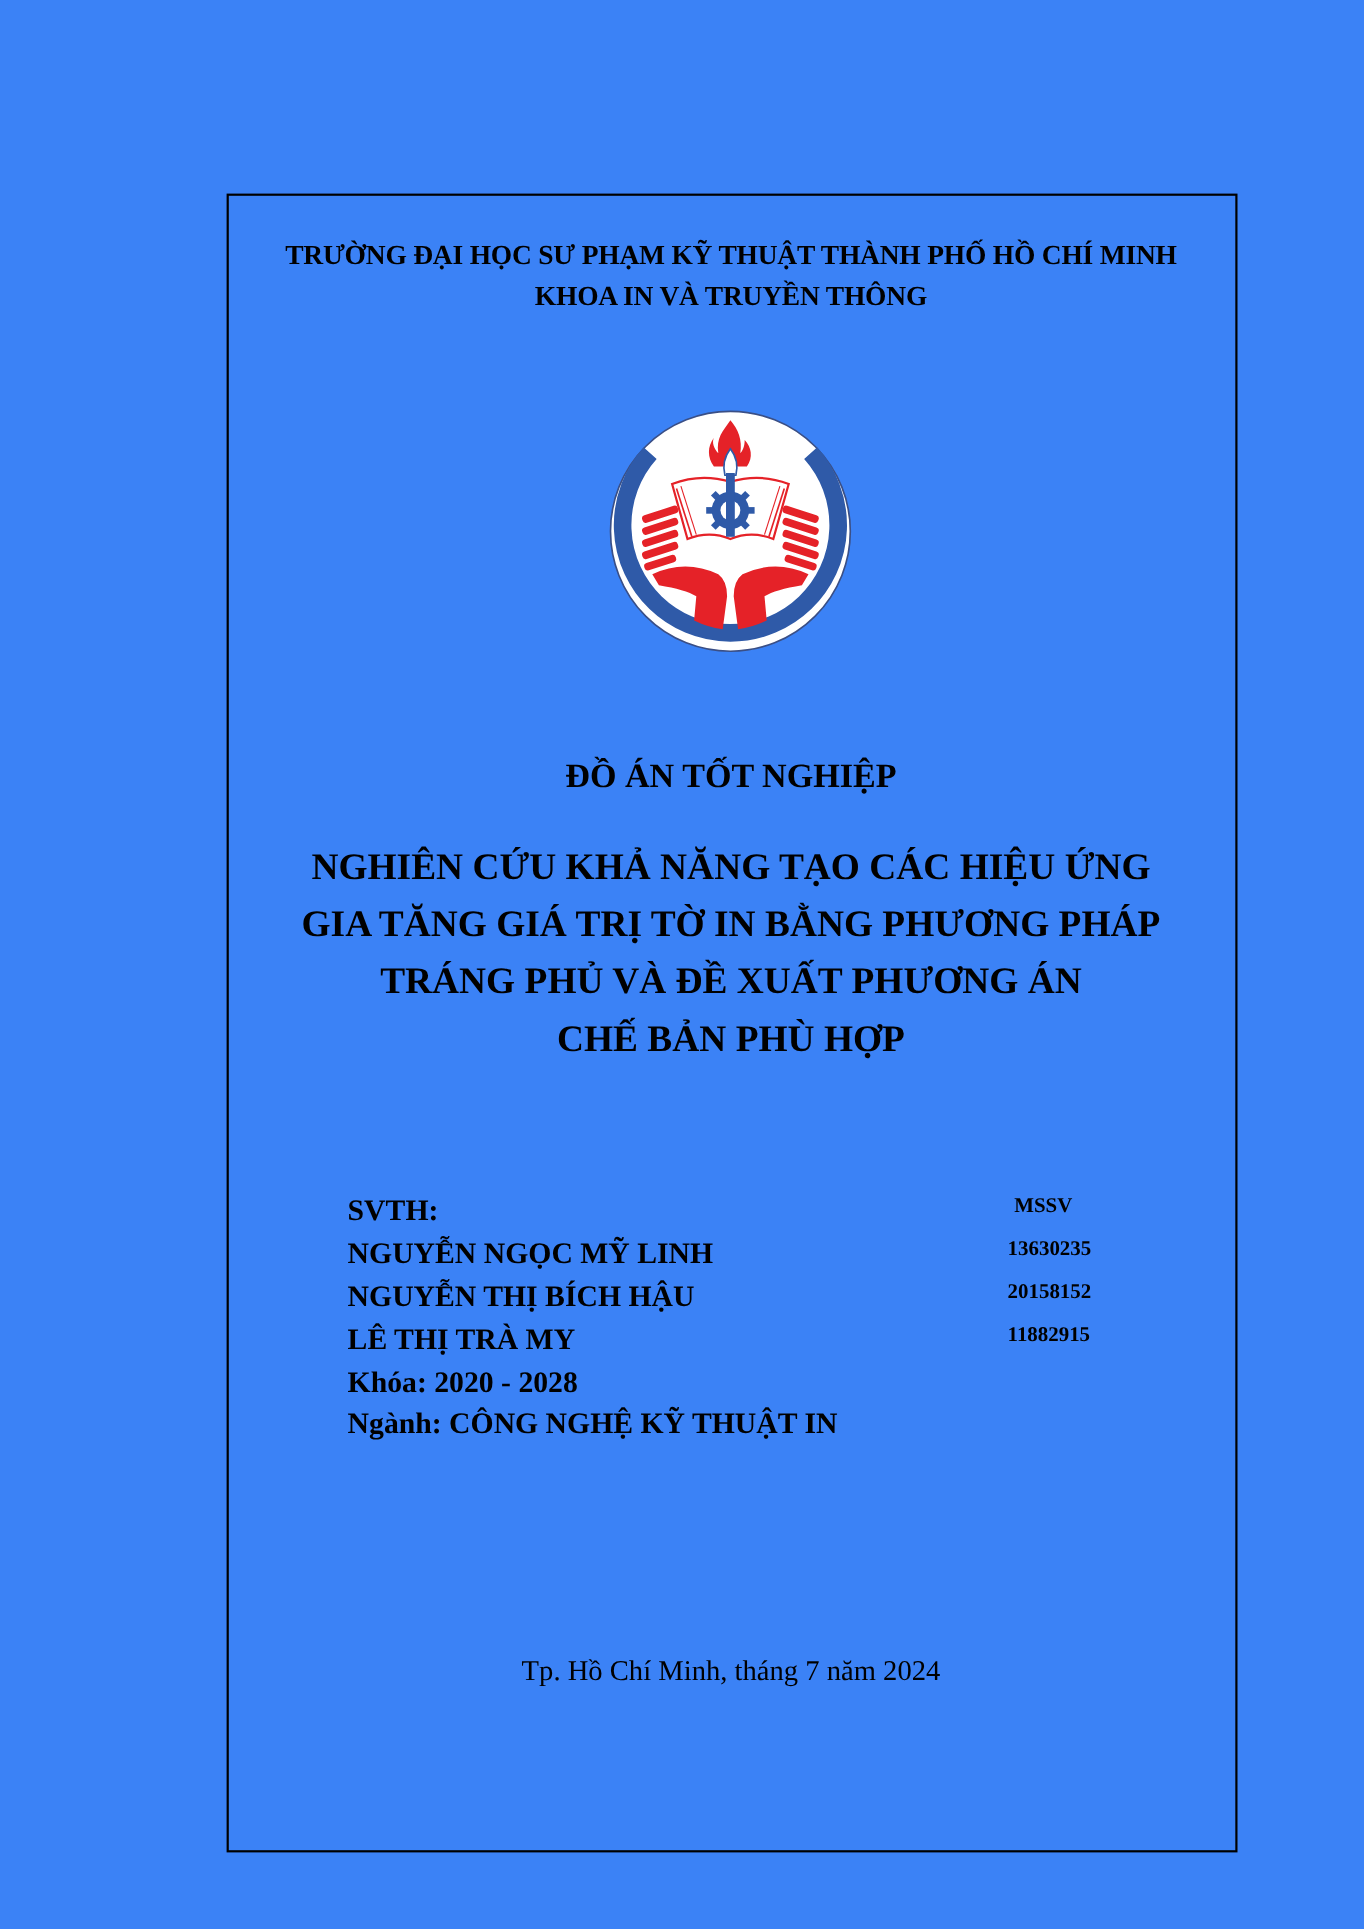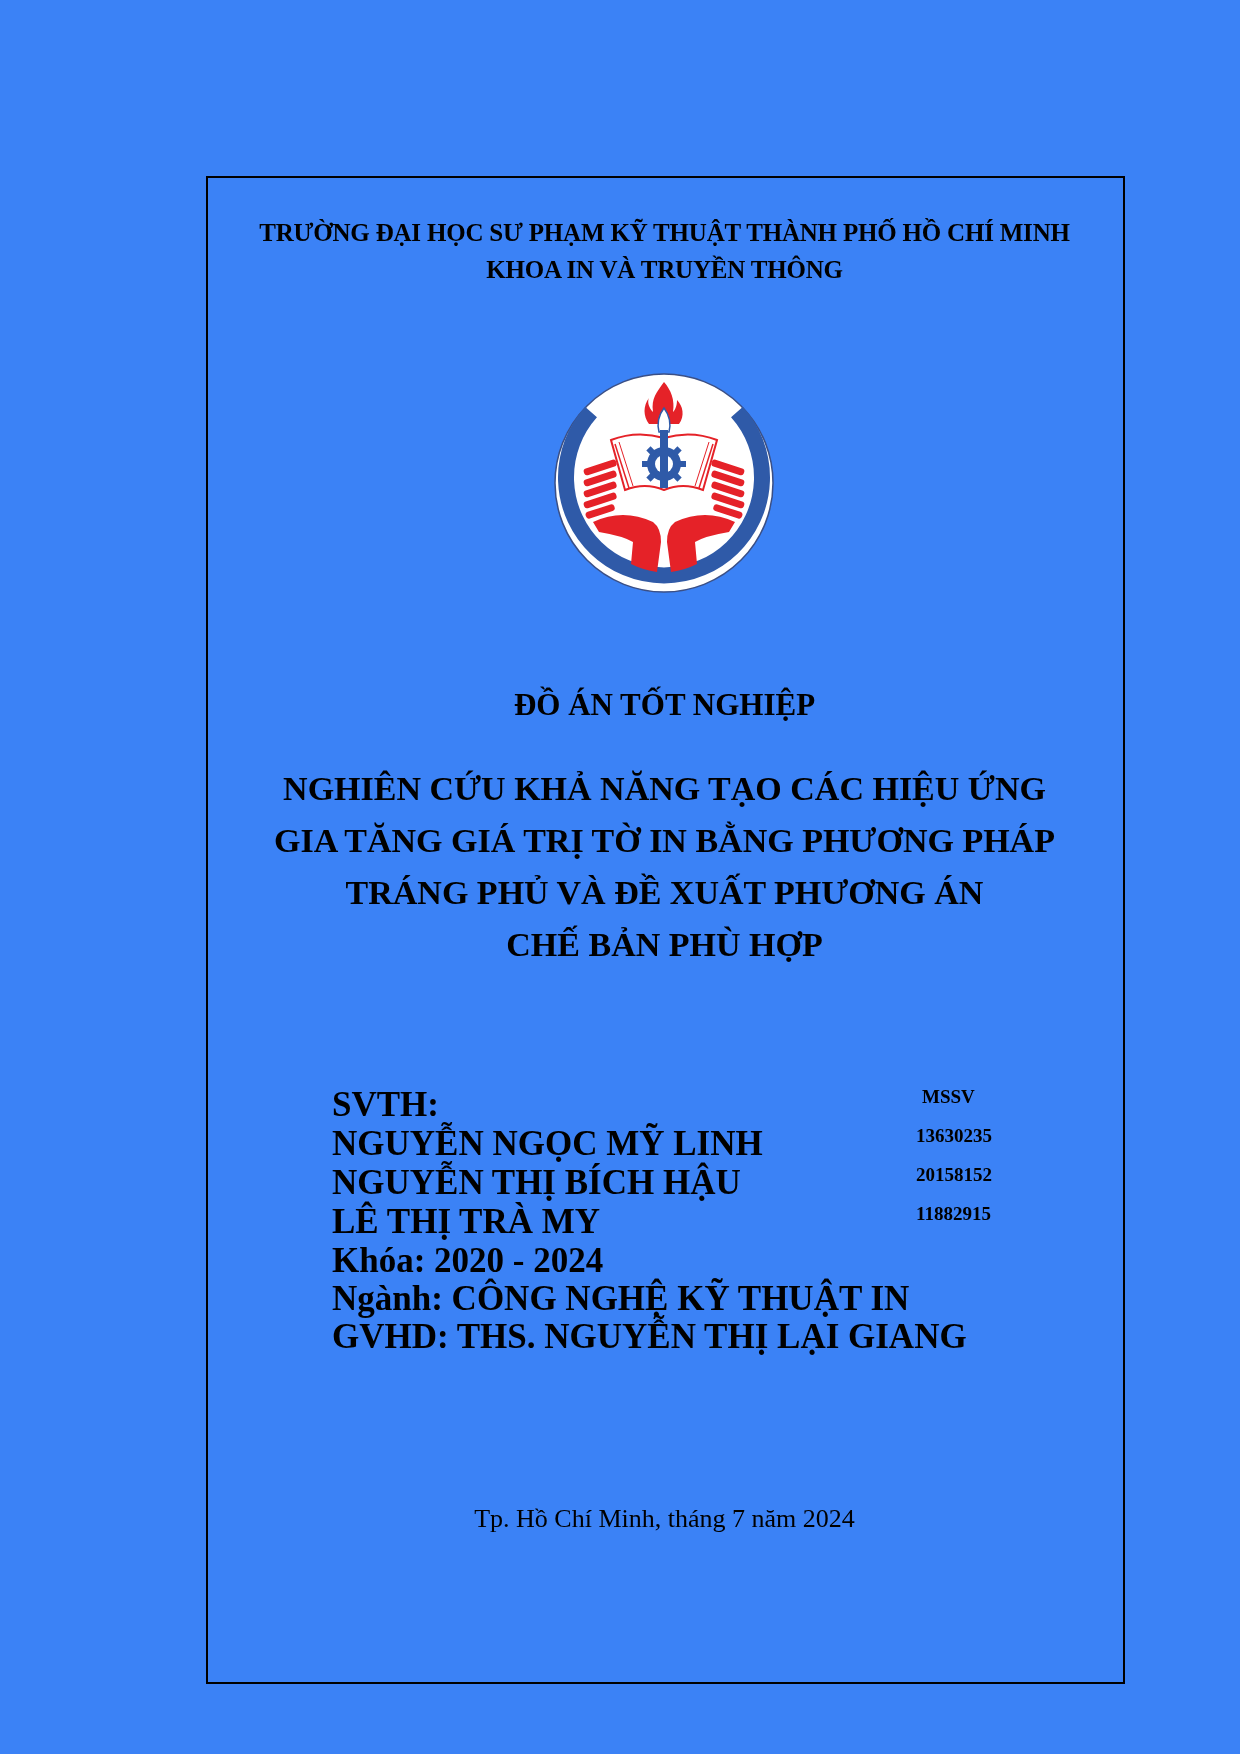--- a/index.html
+++ b/index.html
@@ -72,23 +72,23 @@
       font-size: 34px;
       font-weight: bold;
     }
     .title-1 { top: 772px; }
     .title-2 { top: 824px; }
     .title-3 { top: 876px; }
     .title-4 { top: 928px; }
 
     
     .info {
-      font-size: 35px;
+      font-size: 27px;
       font-weight: bold;
-      left: 332px;
+      left: 316px;
     }
     .mssv {
       font-size: 19px;
       font-weight: bold;
       left: 916px;
     }
     .mssv-head { left: 922px; }
 
     .r0 { top: 1087px; }
     .r1 { top: 1126px; }
@@ -182,18 +182,17 @@
 
   <div class="line info r1">NGUYỄN NGỌC MỸ LINH</div>
   <div class="line mssv r1">13630235</div>
 
   <div class="line info r2">NGUYỄN THỊ BÍCH HẬU</div>
   <div class="line mssv r2">20158152</div>
 
   <div class="line info r3">LÊ THỊ TRÀ MY</div>
   <div class="line mssv r3">11882915</div>
 
-  <div class="line info r4">Khóa: 2020 - 2024</div>
+  <div class="line info r4">Khóa: 2020 - 2028</div>
   <div class="line info r5">Ngành: CÔNG NGHỆ KỸ THUẬT IN</div>
-  <div class="line info r6">GVHD: THS. NGUYỄN THỊ LẠI GIANG</div>
 
   <div class="line center footer">Tp. Hồ Chí Minh, tháng 7 năm 2024</div>
 </div>
 
 </body></html>

